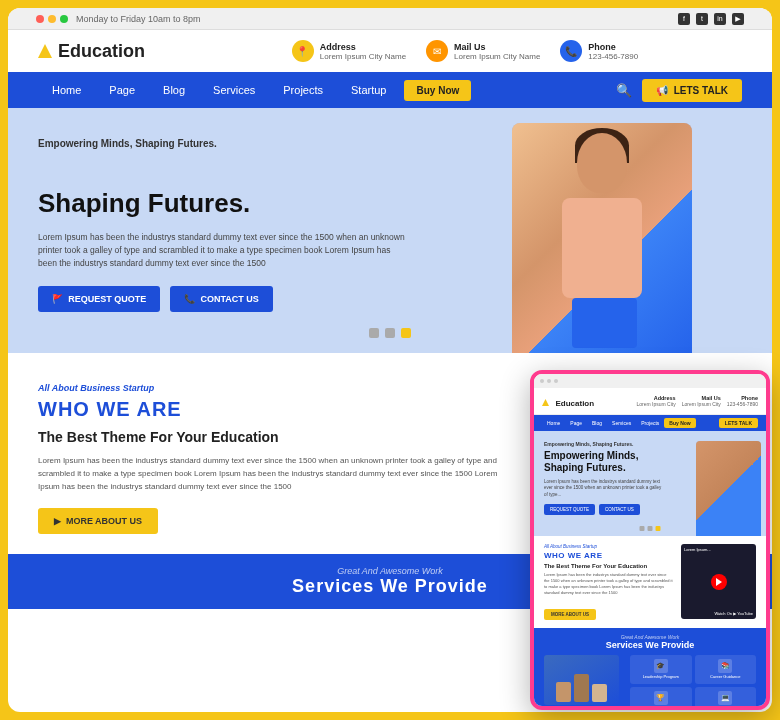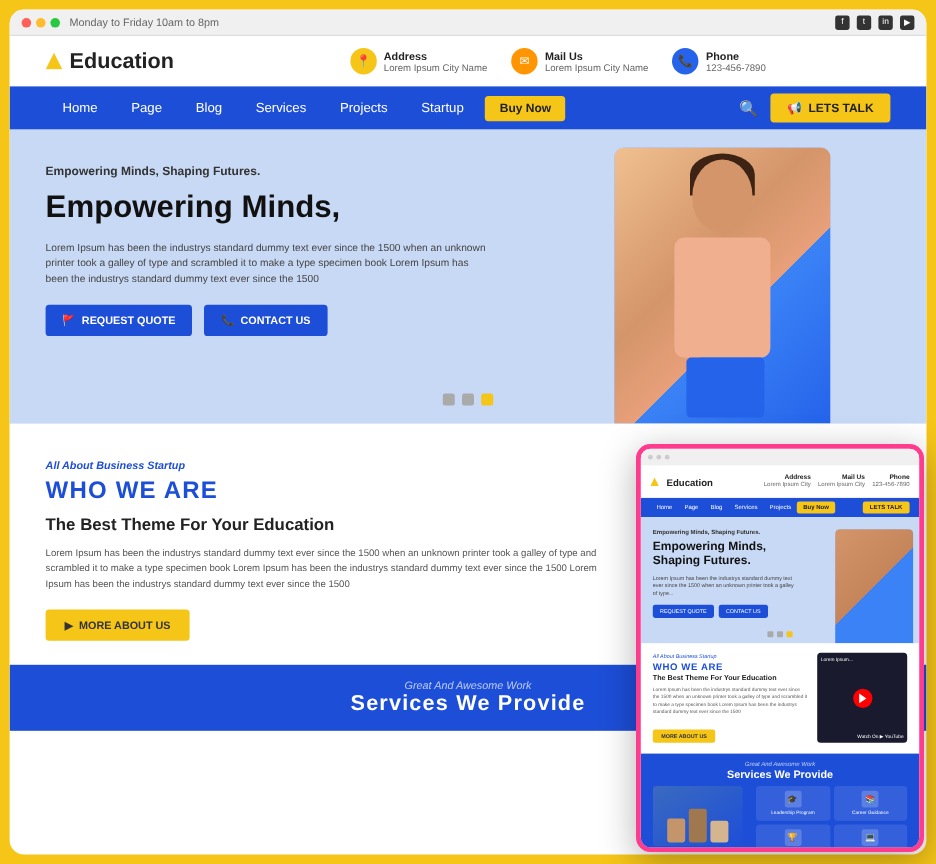--- a/index.html
+++ b/index.html
@@ -24,21 +24,21 @@
       overflow: hidden;
       box-shadow: 0 0 0 3px #f5c518;
     }
 
     
     .browser-bar {
       background: #f0f0f0;
       height: 22px;
       display: flex;
       align-items: center;
-      padding: 0 10px;
+      padding: 0 28px;
       border-bottom: 1px solid #ddd;
     }
     .browser-dots {
       display: flex;
       gap: 4px;
     }
     .dot {
       width: 8px;
       height: 8px;
       border-radius: 50%;
@@ -849,21 +849,22 @@
     <div class="nav-btn-talk">
       <span>📢</span>
       <span>LETS TALK</span>
     </div>
   </div>
 
   <div class="hero-section">
     <div class="hero-content">
       <div class="hero-tagline">Empowering Minds, Shaping Futures.</div>
       <div class="hero-title">
-        <span>Empowering Minds,</span><br>
+        <br>
+        <span>Shaping Futures.</span>
       </div>
       <div class="hero-desc">Lorem Ipsum has been the industrys standard dummy text ever since the 1500 when an unknown printer took a galley of type and scrambled it to make a type specimen book Lorem Ipsum has been the industrys standard dummy text ever since the 1500</div>
       <div class="hero-buttons">
         <div class="btn-primary">
           <span>🚩</span>
           <span>REQUEST QUOTE</span>
         </div>
         <div class="btn-secondary">
           <span>📞</span>
           <span>CONTACT US</span>

